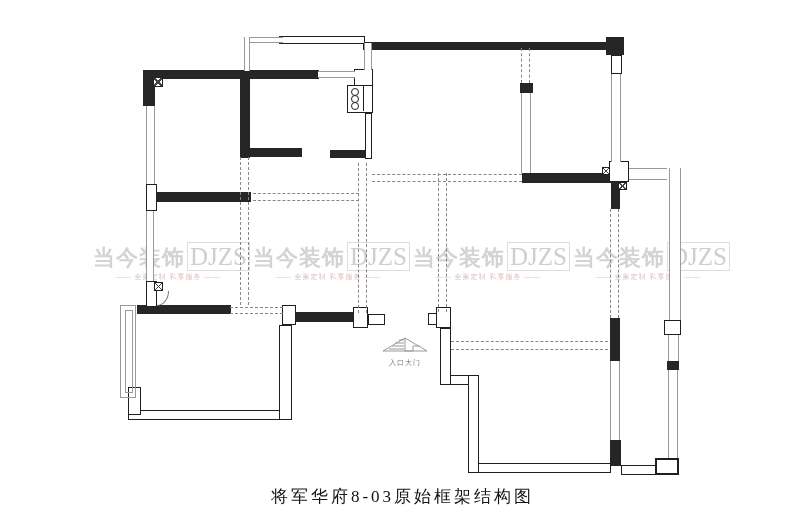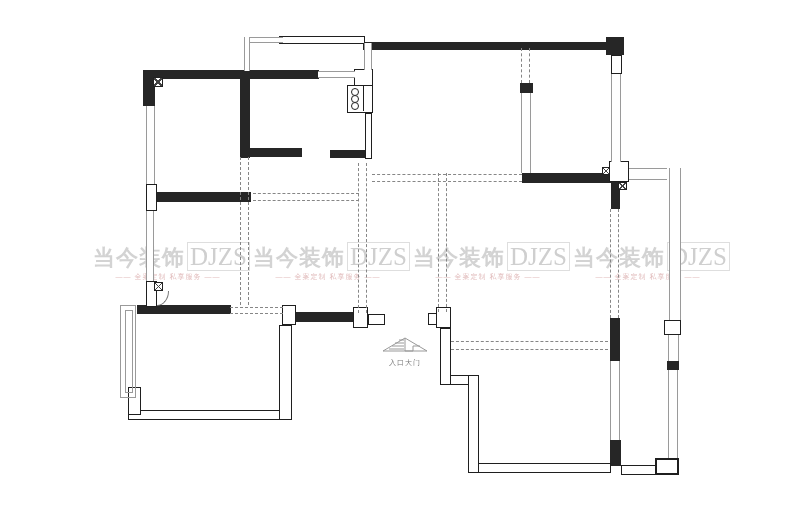--- a/index.html
+++ b/index.html
@@ -150,14 +150,15 @@
   <div class="abs plan" style="left:381px;top:335px;width:48px;height:22px">
     <svg width="48" height="22" viewBox="0 0 48 22">
       <path d="M2 16 L24 3 L46 16 Z" fill="#fff" stroke="#999" stroke-width="1"></path>
       <path d="M24 3 L24 16" stroke="#999" stroke-width="1"></path>
       <path d="M8 14 H23 M11 11 H23 M14 8 H23 M18 5 H23" stroke="#999" stroke-width="1"></path>
       <path d="M24 16 h8 v-5 h7" fill="none" stroke="#999" stroke-width="1"></path>
     </svg>
   </div>
   <div class="entr-label" style="left:378px;top:358px;width:54px">入口大门</div>
 
+  <div class="caption">将军华府8-03原始框架结构图</div>
 
 </div>
 
 </body></html>

